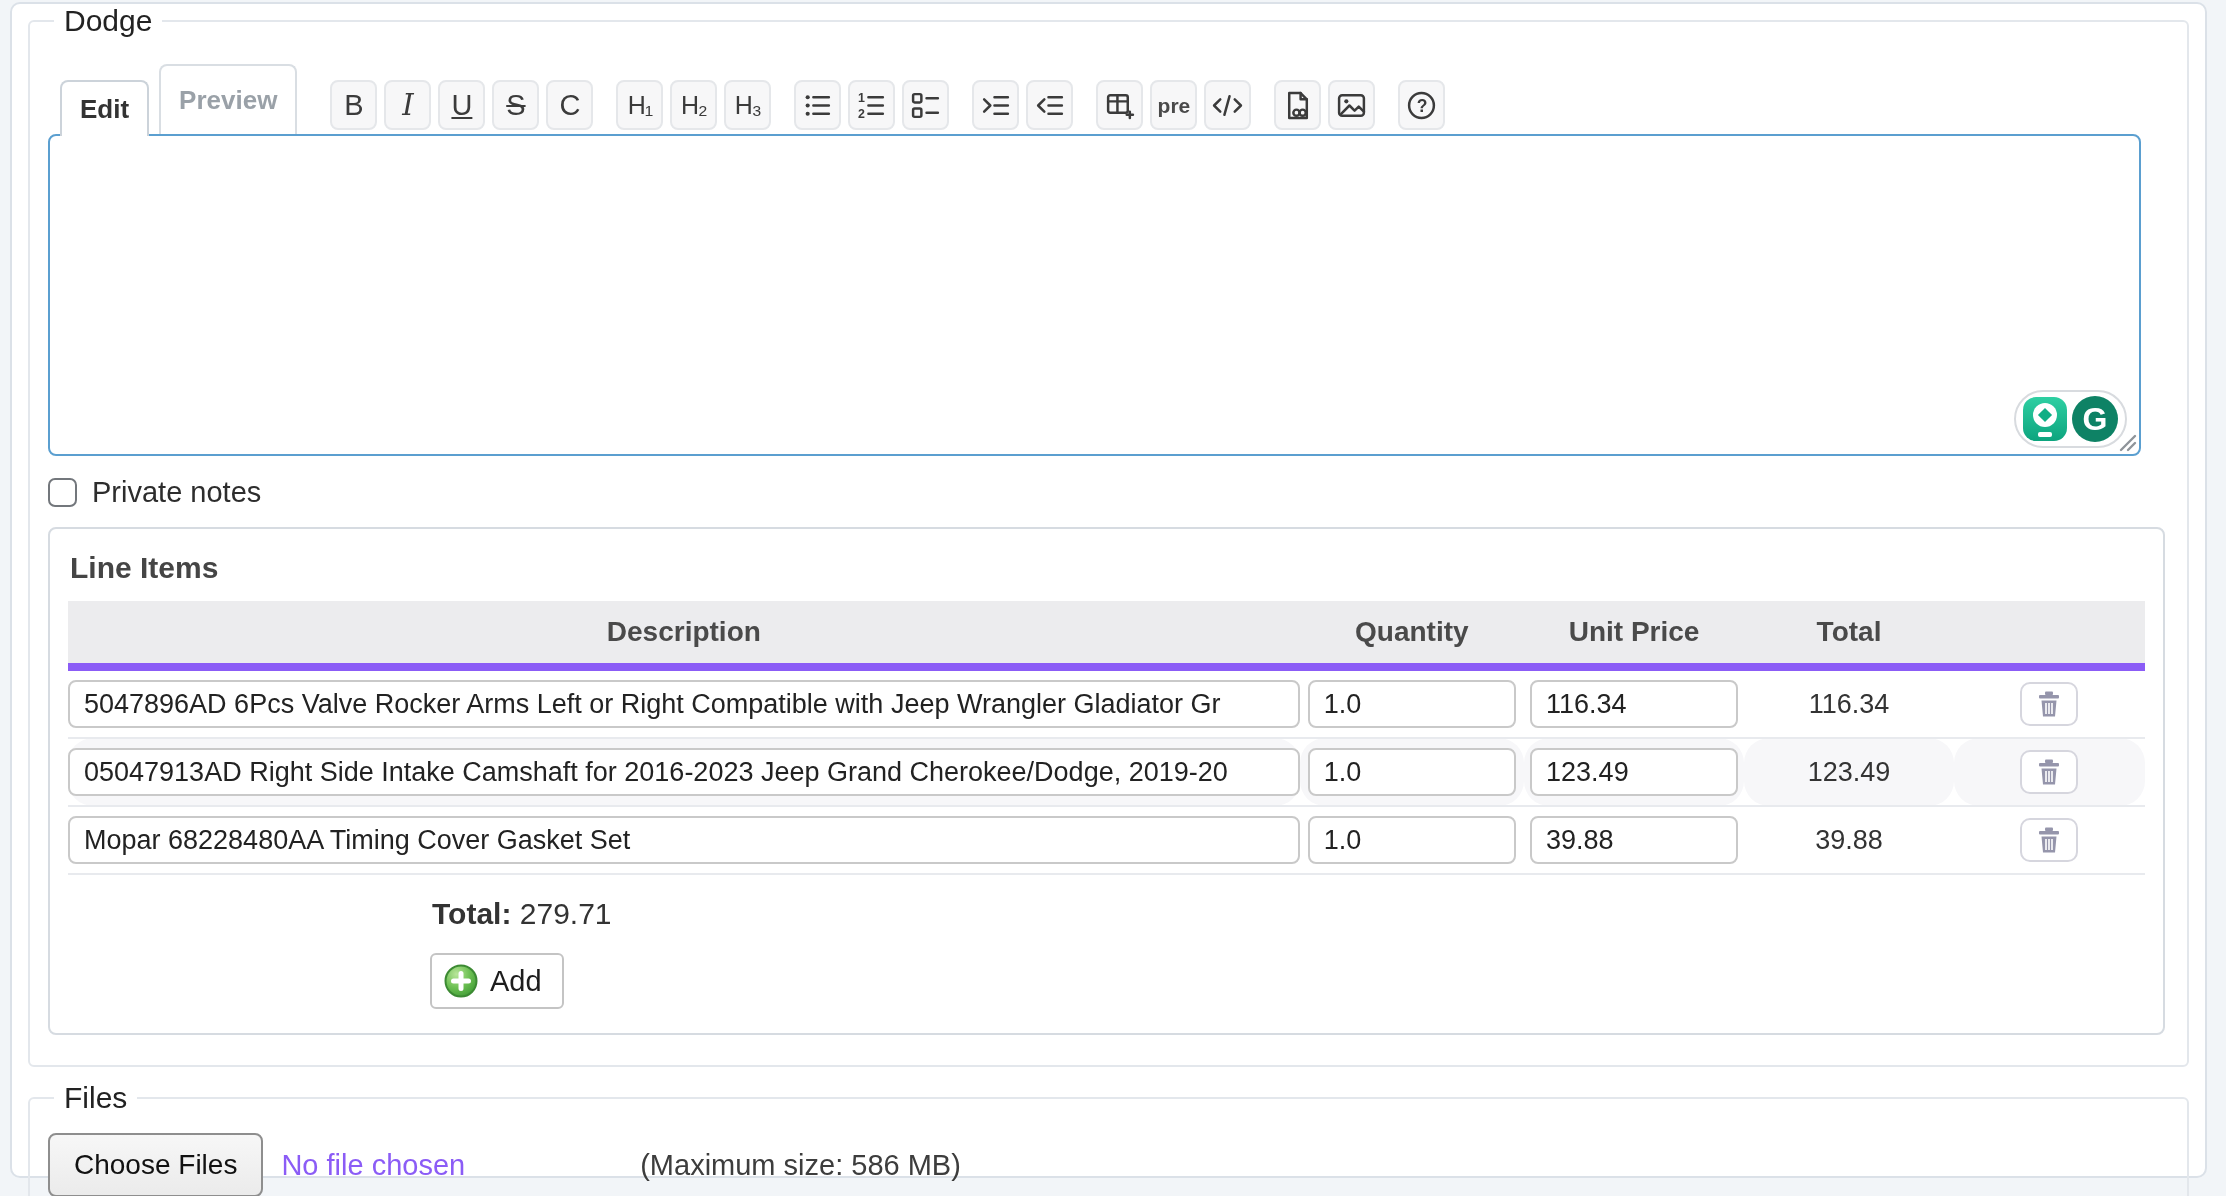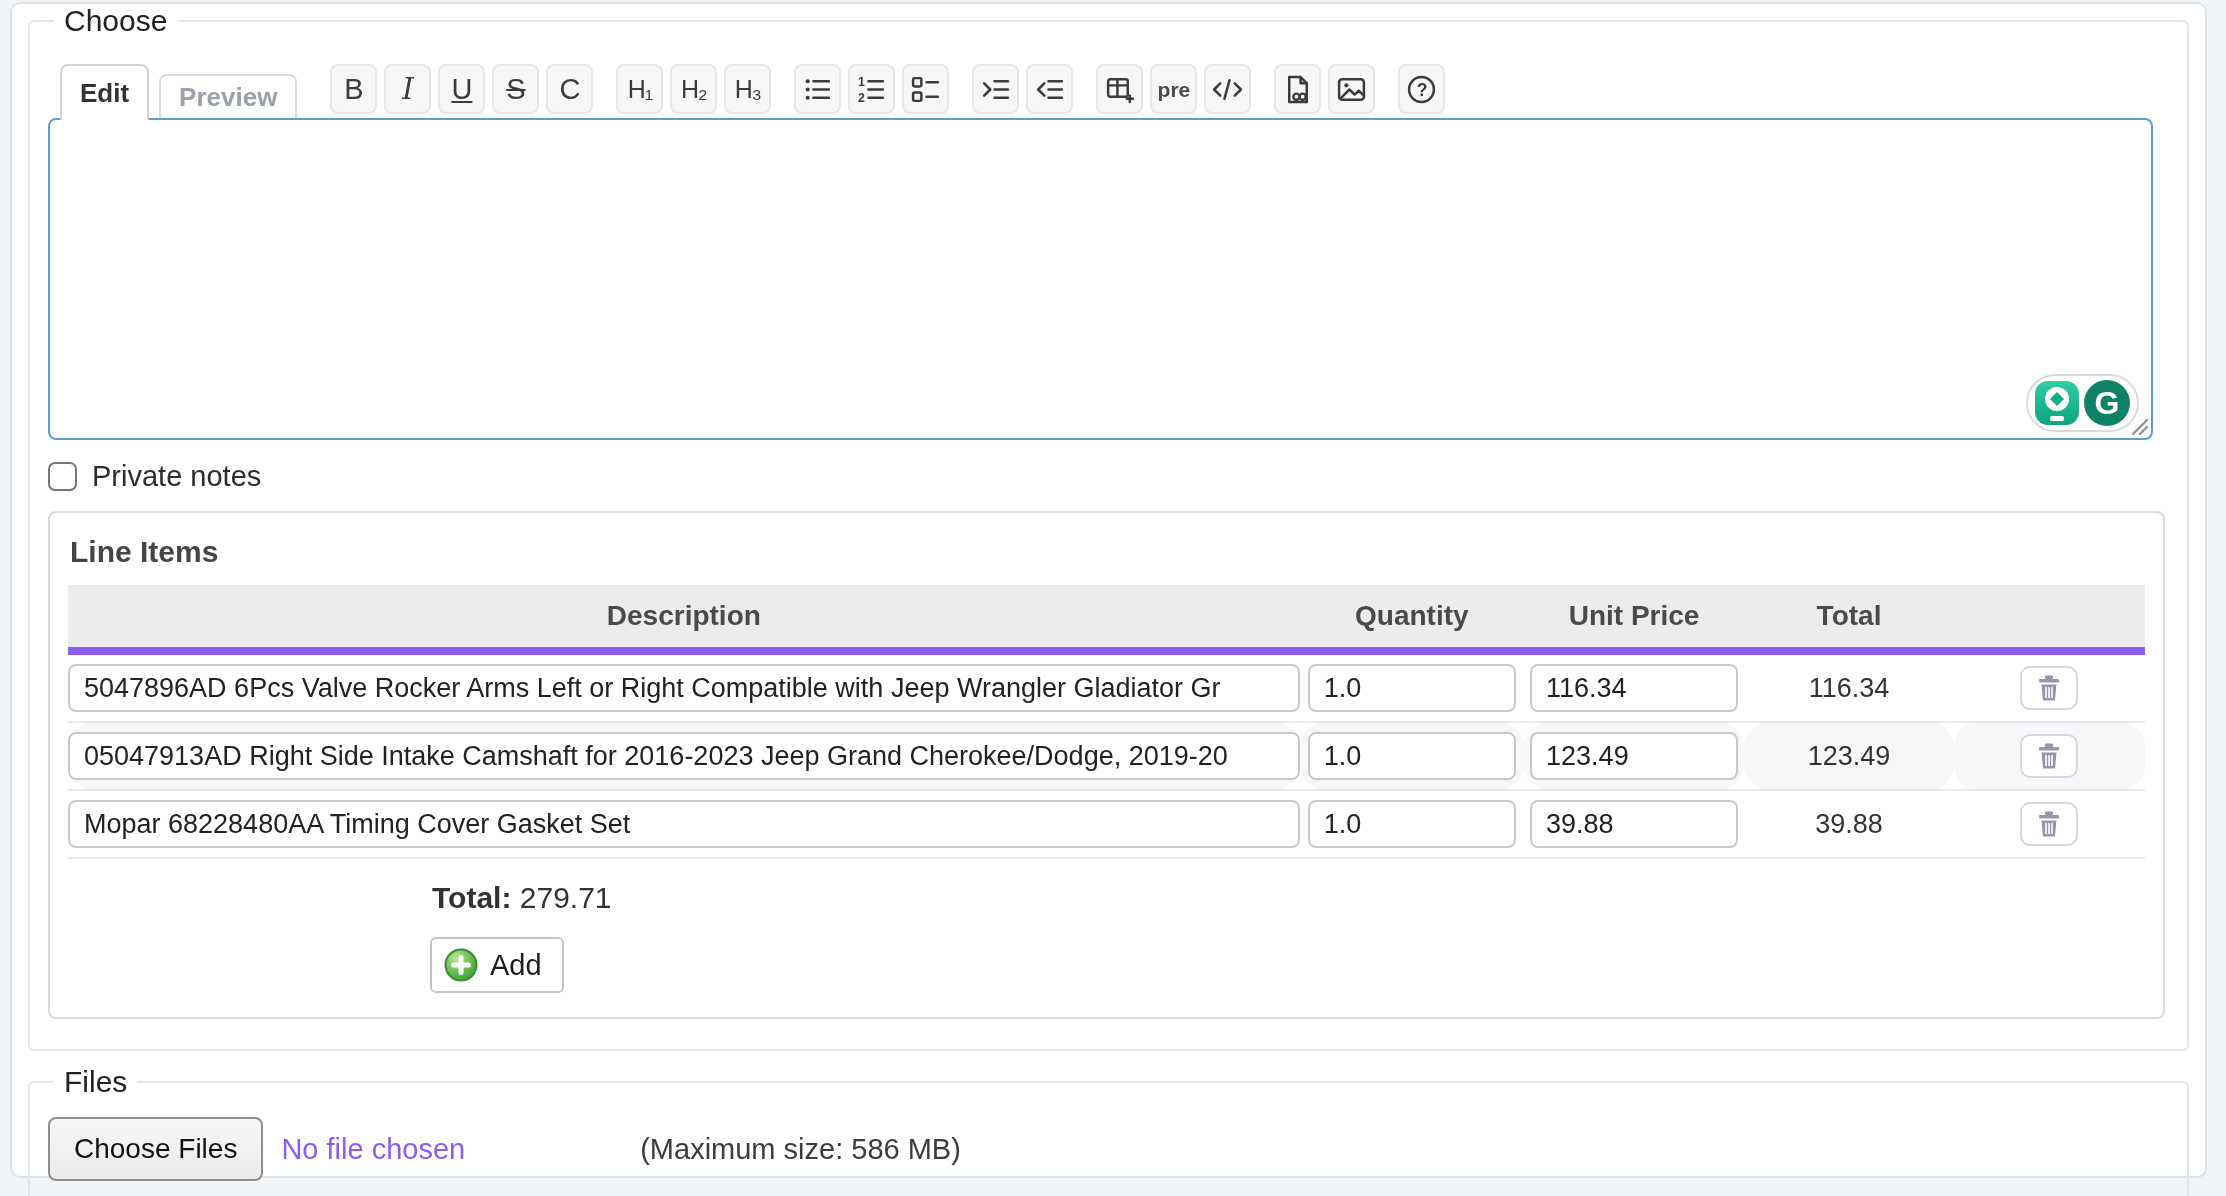--- a/index.html
+++ b/index.html
@@ -18,28 +18,28 @@
     border:2px solid #dbe1e8;
     border-radius:10px;
   }
   fieldset { border:2px solid #e3e7ec; border-radius:6px; margin:0 16px; }
   fieldset legend {
     font-size:30px; color:#222; padding:0 10px; margin-left:6px;
   }
   .notes-fs { padding:0 22px 30px 18px; }
 
   
-  .editor-area { margin-right:12px; }
+  .editor-area { margin-right:24px; }
   .tabs-toolbar {
     display:flex; align-items:flex-end;
     margin:26px 0 0 12px;
     position:relative; z-index:2;
   }
   .tab {
-    height:44px; padding:0 18px;
+    height:70px; padding:0 18px;
     display:flex; align-items:center;
     font-weight:bold; font-size:26px;
     background:#fff;
     border:2px solid #ccd3da; border-bottom:none;
     border-radius:8px 8px 0 0;
     position:relative; cursor:pointer;
   }
   .tab.active { color:#333; z-index:3; margin-bottom:-2px; height:56px; }
   .tab.active::after {
     content:""; position:absolute; left:0; right:0; bottom:-2px; height:3px; background:#fff;
@@ -177,21 +177,21 @@
 
   .icon-stroke { fill:none; stroke:#3b3b3b; stroke-width:2.4; stroke-linecap:round; stroke-linejoin:round; }
   .icon-text { fill:#3b3b3b; font-family:"Liberation Sans", sans-serif; font-weight:bold; }
 </style>
 </head>
 <body style="background: rgb(242, 245, 248);">
 
 <div class="outer-box">
 
   <fieldset class="notes-fs">
-    <legend>Choose</legend>
+    <legend>Dodge</legend>
 
     <div class="editor-area">
       <div class="tabs-toolbar">
         <div class="tab active">
           <span>Edit</span>
         </div>
         <div class="tab preview">
           <span>Preview</span>
         </div>
 

